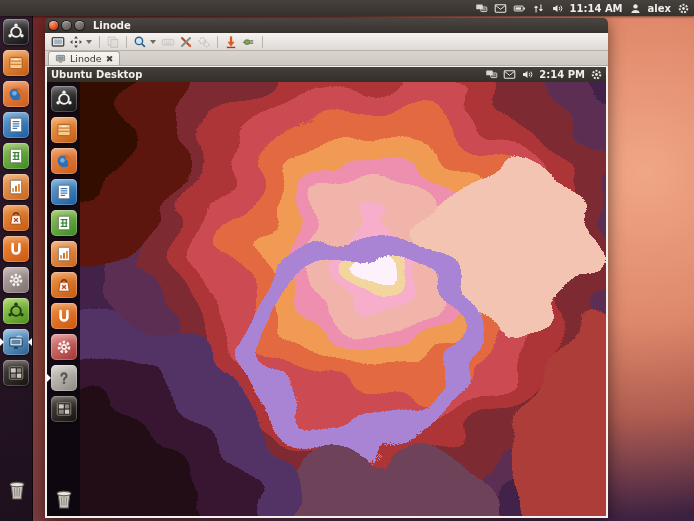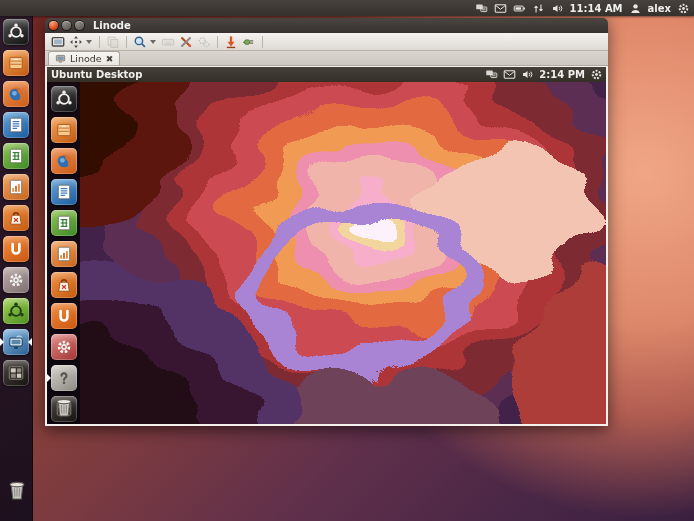--- a/index.html
+++ b/index.html
@@ -40,21 +40,21 @@
   .t-remmina{background:linear-gradient(145deg,#84b7e2,#2a5f90)}
   .t-workspace-switcher{background:linear-gradient(145deg,#4c4641,#161210)}
   .t-help{background:linear-gradient(145deg,#d3cfc9,#8d8983)}
   .t-trash{background:none;box-shadow:none;position:absolute;left:3.5px;margin:0}
   .t-trash svg{width:24px;height:24px}
   .remote .t-system-settings{background:linear-gradient(145deg,#e08a86,#a33333)}
   .arrow-r-of-launcher,.arrow-run{position:absolute;width:0;height:0}
   .arrow-run{left:0;border-top:4px solid transparent;border-bottom:4px solid transparent;border-left:4px solid #fff}
   .arrow-focus{position:absolute;width:0;height:0;right:0;border-top:4px solid transparent;border-bottom:4px solid transparent;border-right:4px solid #fff}
   
-  #window{position:absolute;left:45px;top:18px;width:563px;height:408px;z-index:40;
+  #window{position:absolute;left:45px;top:18px;width:563px;height:500px;z-index:40;
     box-shadow:0 4px 16px rgba(0,0,0,.55);border-radius:5px 5px 0 0}
   .titlebar{height:15px;background:linear-gradient(#4c4641,#373230);border-radius:5px 5px 0 0;
     display:flex;align-items:center;color:#f3f1ef;font-size:10px;font-weight:bold}
   .wbtn{width:9px;height:9px;border-radius:50%;margin-left:4px;
     box-shadow:inset 0 1px 1px rgba(255,255,255,.45), 0 0 0 1px rgba(0,0,0,.55)}
   .wbtn.close{background:radial-gradient(circle at 35% 30%,#f69d7d,#dd4814 62%,#9c3110)}
   .wbtn.min,.wbtn.max{background:radial-gradient(circle at 35% 30%,#8d8882,#524d48)}
   .wtitle{margin-left:9px}
   .toolbar{height:17px;background:linear-gradient(#f5f3f0,#ded9d3);border-bottom:1px solid #b7b1a9;
     display:flex;align-items:center;padding-left:4px}

